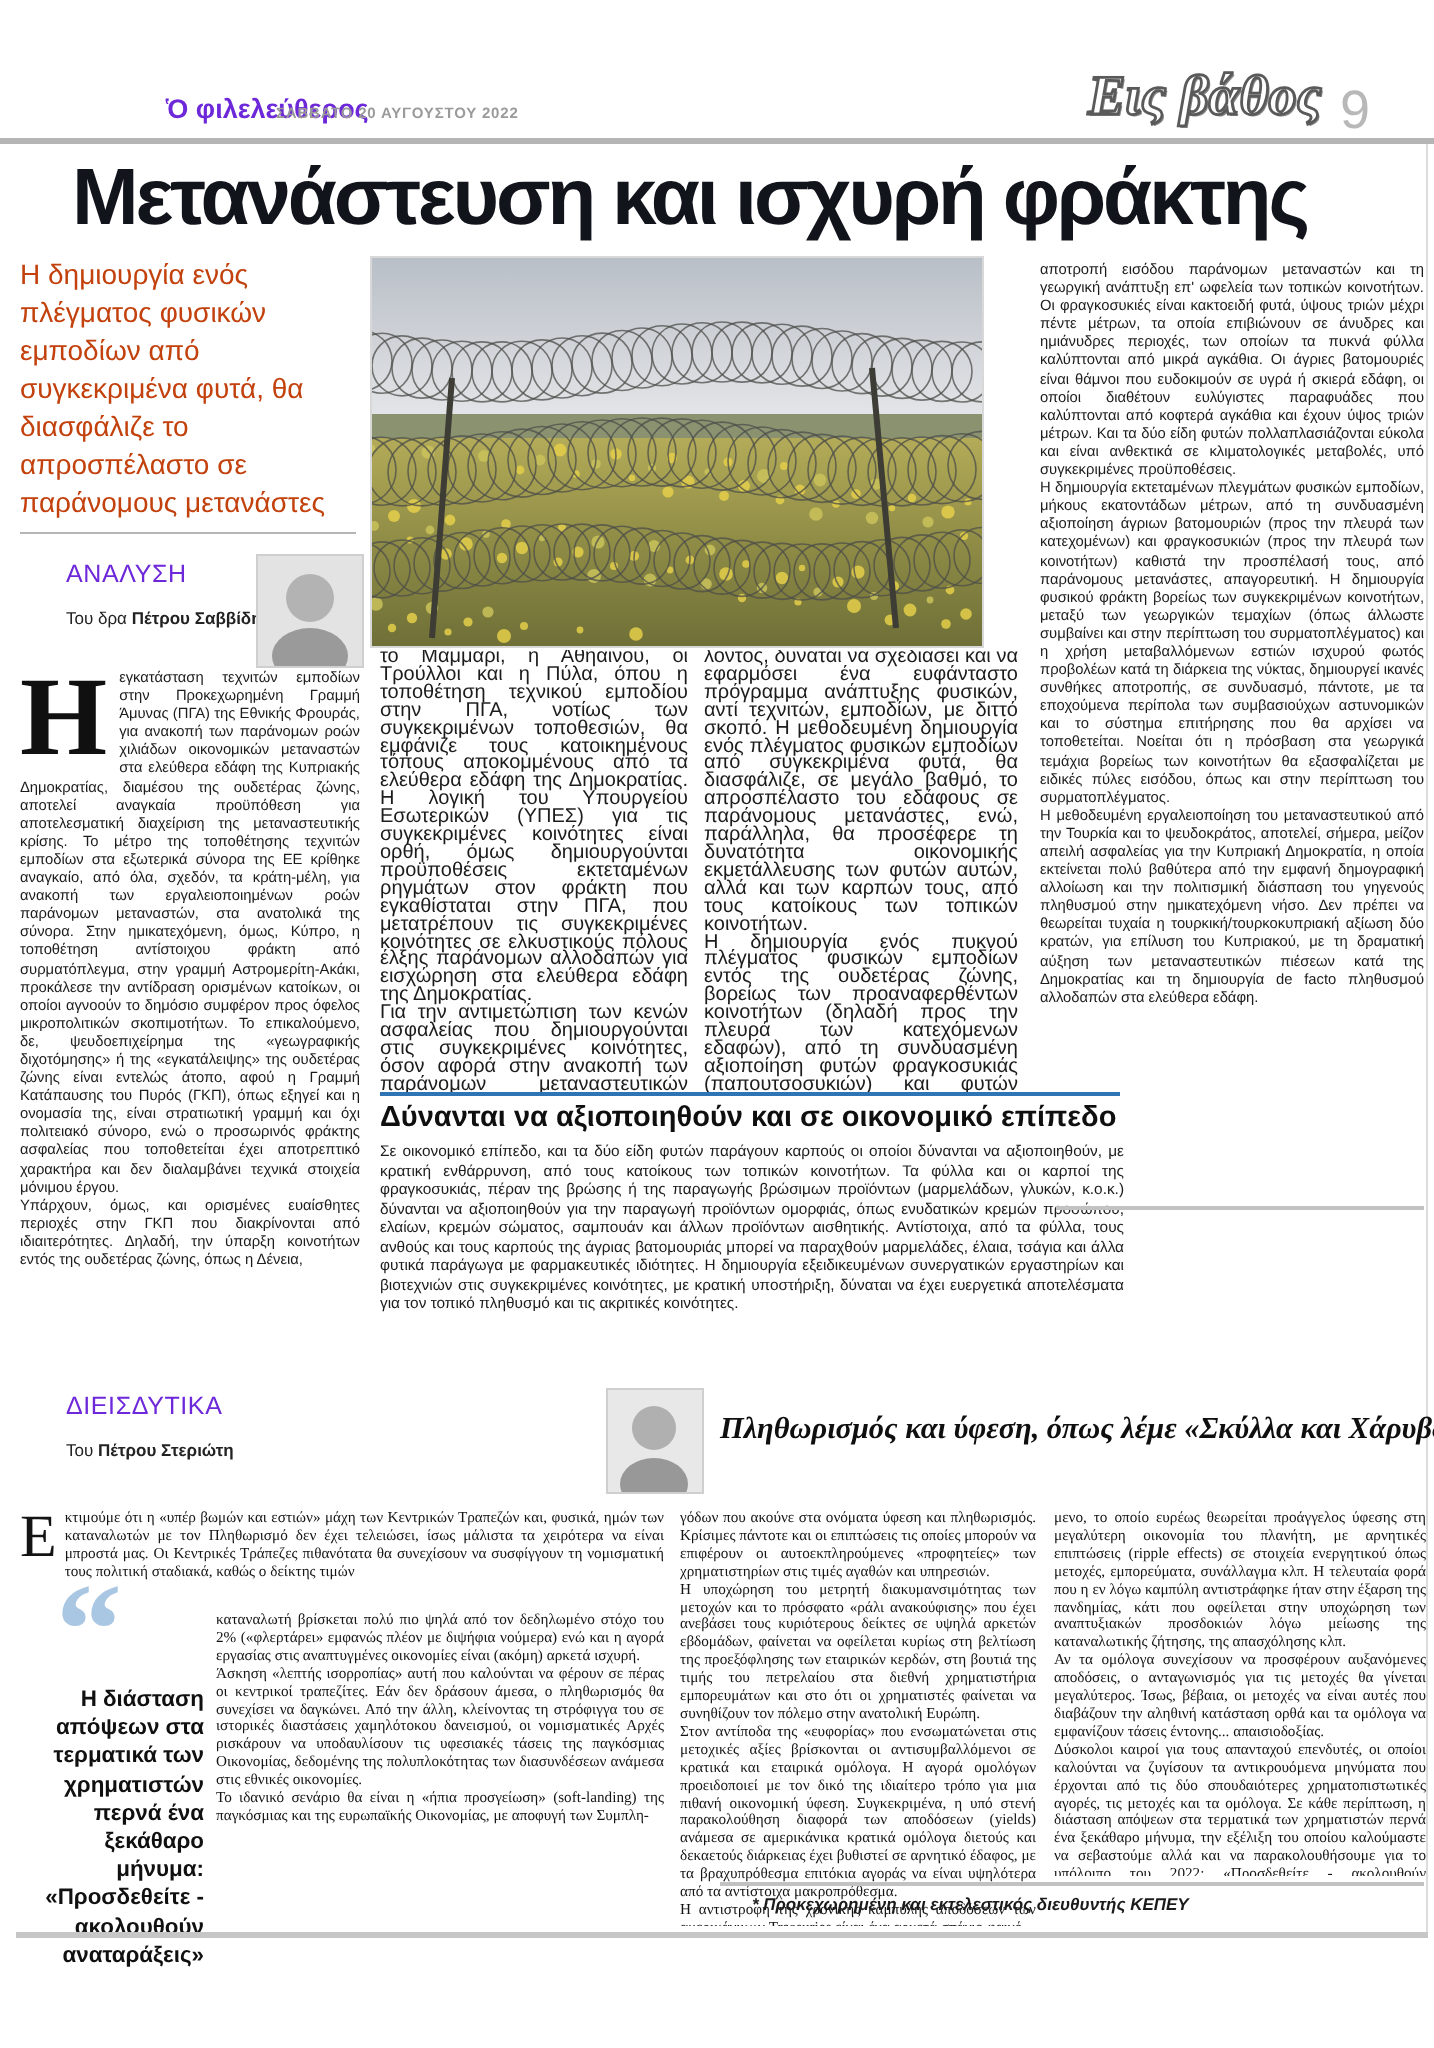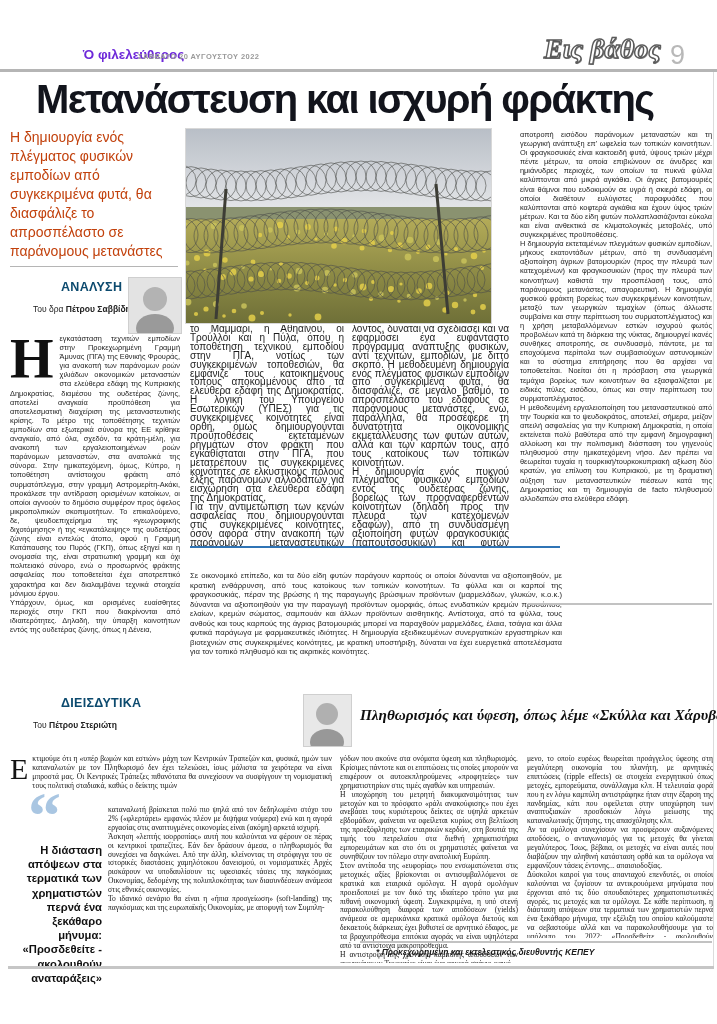--- a/index.html
+++ b/index.html
@@ -16,21 +16,21 @@
   .section-name{font-family:"Liberation Serif",serif;font-style:italic;font-weight:bold;
         font-size:28px;color:#ffffff;-webkit-text-stroke:1.4px #5a5a5a;
         text-shadow:0 0 1px #6a6a6a, 1px 1px 0 #8a8a8a;}
   .pagenum{font-size:27px;color:#b8b8b8;font-family:"Liberation Sans",sans-serif;}
   .hrule{background:#b5b5b5;}
   .vrule{background:#dcdcdc;}
 
   
   .headline1{font-weight:800;font-size:40px;letter-spacing:-1.6px;color:#12141c;white-space:nowrap;}
   .standfirst{font-size:14px;line-height:19px;color:#c2410c;}
-  .kicker{font-weight:700;font-size:12.5px;color:#0c4a6e;letter-spacing:.3px;margin-left:28px;}
+  .kicker{font-weight:400;font-size:12.5px;color:#6d28d9;letter-spacing:.3px;}
   .byline{font-size:8.5px;color:#222;}
   .byline b{font-weight:800;}
   .bodycol{font-size:7.4px;line-height:9.1px;color:#1c1c1c;}
   .bodycol2{font-size:10px;line-height:8.9px;color:#1c1c1c;}
   .dropcap1{float:left;font-family:"Liberation Serif",serif;font-weight:bold;
         font-size:56px;line-height:44px;margin:3px 6px 0 0;color:#101010;}
   .subhead{font-weight:800;font-size:14.5px;color:#0f0f0f;}
   .subbody{font-size:7.7px;line-height:9.5px;color:#1c1c1c;}
   .footnote1{font-size:8px;line-height:10.4px;font-style:italic;font-weight:bold;color:#1b1b1b;}
 
@@ -298,20 +298,21 @@
   <div class="abs bodycol2 just pre clip" style="left:190px;top:325px;width:154px;height:221px;">το Μάμμαρι, η Αθηαίνου, οι Τρούλλοι και η Πύλα, όπου η τοποθέτηση τεχνικού εμποδίου στην ΠΓΑ, νοτίως των συγκεκριμένων τοποθεσιών, θα εμφάνιζε τους κατοικημένους τόπους αποκομμένους από τα ελεύθερα εδάφη της Δημοκρατίας. Η λογική του Υπουργείου Εσωτερικών (ΥΠΕΣ) για τις συγκεκριμένες κοινότητες είναι ορθή, όμως δημιουργούνται προϋποθέσεις εκτεταμένων ρηγμάτων στον φράκτη που εγκαθίσταται στην ΠΓΑ, που μετατρέπουν τις συγκεκριμένες κοινότητες σε ελκυστικούς πόλους έλξης παράνομων αλλοδαπών για εισχώρηση στα ελεύθερα εδάφη της Δημοκρατίας.
 Για την αντιμετώπιση των κενών ασφαλείας που δημιουργούνται στις συγκεκριμένες κοινότητες, όσον αφορά στην ανακοπή των παράνομων μεταναστευτικών ροών, το ΥΠΕΣ, σε συνεργασία με το Τμήμα Γεωργίας του Υπουργείου Γεωργίας, Αγροτικής Ανάπτυξης και Περιβάλ-</div>
   <div class="abs bodycol2 just pre clip" style="left:352px;top:325px;width:157px;height:221px;">λοντος, δύναται να σχεδιάσει και να εφαρμόσει ένα ευφάνταστο πρόγραμμα ανάπτυξης φυσικών, αντί τεχνιτών, εμποδίων, με διττό σκοπό. Η μεθοδευμένη δημιουργία ενός πλέγματος φυσικών εμποδίων από συγκεκριμένα φυτά, θα διασφάλιζε, σε μεγάλο βαθμό, το απροσπέλαστο του εδάφους σε παράνομους μετανάστες, ενώ, παράλληλα, θα προσέφερε τη δυνατότητα οικονομικής εκμετάλλευσης των φυτών αυτών, αλλά και των καρπών τους, από τους κατοίκους των τοπικών κοινοτήτων.
 Η δημιουργία ενός πυκνού πλέγματος φυσικών εμποδίων εντός της ουδετέρας ζώνης, βορείως των προαναφερθέντων κοινοτήτων (δηλαδή προς την πλευρά των κατεχόμενων εδαφών), από τη συνδυασμένη αξιοποίηση φυτών φραγκοσυκιάς (παπουτσοσυκιών) και φυτών άγριων βατομουριών, δύναται να εξυπηρετήσει και τους δύο σκοπούς· δηλαδή, την</div>
 
   <div class="abs bodycol just pre clip" style="left:520px;top:130px;width:192px;height:468px;">αποτροπή εισόδου παράνομων μεταναστών και τη γεωργική ανάπτυξη επ' ωφελεία των τοπικών κοινοτήτων. Οι φραγκοσυκιές είναι κακτοειδή φυτά, ύψους τριών μέχρι πέντε μέτρων, τα οποία επιβιώνουν σε άνυδρες και ημιάνυδρες περιοχές, των οποίων τα πυκνά φύλλα καλύπτονται από μικρά αγκάθια. Οι άγριες βατομουριές είναι θάμνοι που ευδοκιμούν σε υγρά ή σκιερά εδάφη, οι οποίοι διαθέτουν ευλύγιστες παραφυάδες που καλύπτονται από κοφτερά αγκάθια και έχουν ύψος τριών μέτρων. Και τα δύο είδη φυτών πολλαπλασιάζονται εύκολα και είναι ανθεκτικά σε κλιματολογικές μεταβολές, υπό συγκεκριμένες προϋποθέσεις.
 Η δημιουργία εκτεταμένων πλεγμάτων φυσικών εμποδίων, μήκους εκατοντάδων μέτρων, από τη συνδυασμένη αξιοποίηση άγριων βατομουριών (προς την πλευρά των κατεχομένων) και φραγκοσυκιών (προς την πλευρά των κοινοτήτων) καθιστά την προσπέλασή τους, από παράνομους μετανάστες, απαγορευτική. Η δημιουργία φυσικού φράκτη βορείως των συγκεκριμένων κοινοτήτων, μεταξύ των γεωργικών τεμαχίων (όπως άλλωστε συμβαίνει και στην περίπτωση του συρματοπλέγματος) και η χρήση μεταβαλλόμενων εστιών ισχυρού φωτός προβολέων κατά τη διάρκεια της νύκτας, δημιουργεί ικανές συνθήκες αποτροπής, σε συνδυασμό, πάντοτε, με τα εποχούμενα περίπολα των συμβασιούχων αστυνομικών και το σύστημα επιτήρησης που θα αρχίσει να τοποθετείται. Νοείται ότι η πρόσβαση στα γεωργικά τεμάχια βορείως των κοινοτήτων θα εξασφαλίζεται με ειδικές πύλες εισόδου, όπως και στην περίπτωση του συρματοπλέγματος.
 Η μεθοδευμένη εργαλειοποίηση του μεταναστευτικού από την Τουρκία και το ψευδοκράτος, αποτελεί, σήμερα, μείζον απειλή ασφαλείας για την Κυπριακή Δημοκρατία, η οποία εκτείνεται πολύ βαθύτερα από την εμφανή δημογραφική αλλοίωση και την πολιτισμική διάσπαση του γηγενούς πληθυσμού στην ημικατεχόμενη νήσο. Δεν πρέπει να θεωρείται τυχαία η τουρκική/τουρκοκυπριακή αξίωση δύο κρατών, για επίλυση του Κυπριακού, με τη δραματική αύξηση των μεταναστευτικών πιέσεων κατά της Δημοκρατίας και τη δημιουργία de facto πληθυσμού αλλοδαπών στα ελεύθερα εδάφη.</div>
 
   <div class="abs" style="left:190px;top:546px;width:370px;height:2px;background:#2f74b5;"></div>
+  <div class="abs subhead" style="left:190px;top:551px;width:372px;">Δύνανται να αξιοποιηθούν και σε οικονομικό επίπεδο</div>
   <div class="abs subbody just pre clip" style="left:190px;top:571px;width:372px;height:94px;">Σε οικονομικό επίπεδο, και τα δύο είδη φυτών παράγουν καρπούς οι οποίοι δύνανται να αξιοποιηθούν, με κρατική ενθάρρυνση, από τους κατοίκους των τοπικών κοινοτήτων. Τα φύλλα και οι καρποί της φραγκοσυκιάς, πέραν της βρώσης ή της παραγωγής βρώσιμων προϊόντων (μαρμελάδων, γλυκών, κ.ο.κ.) δύνανται να αξιοποιηθούν για την παραγωγή προϊόντων ομορφιάς, όπως ενυδατικών κρεμών προσώπου, ελαίων, κρεμών σώματος, σαμπουάν και άλλων προϊόντων αισθητικής. Αντίστοιχα, από τα φύλλα, τους ανθούς και τους καρπούς της άγριας βατομουριάς μπορεί να παραχθούν μαρμελάδες, έλαια, τσάγια και άλλα φυτικά παράγωγα με φαρμακευτικές ιδιότητες. Η δημιουργία εξειδικευμένων συνεργατικών εργαστηρίων και βιοτεχνιών στις συγκεκριμένες κοινότητες, με κρατική υποστήριξη, δύναται να έχει ευεργετικά αποτελέσματα για τον τοπικό πληθυσμό και τις ακριτικές κοινότητες.</div>
 
   <div class="abs hrule" style="left:528px;top:603px;width:184px;height:2px;background:#c2c2c2;"></div>
 
   <div class="abs kicker" style="left:33px;top:696px;">ΔΙΕΙΣΔΥΤΙΚΑ</div>
   <div class="abs byline" style="left:33px;top:720px;">
     <span>Του </span><b>Πέτρου Στεριώτη</b>
   </div>
 
   <div class="abs authorphoto" style="left:303px;top:694px;width:47px;height:51px;">

